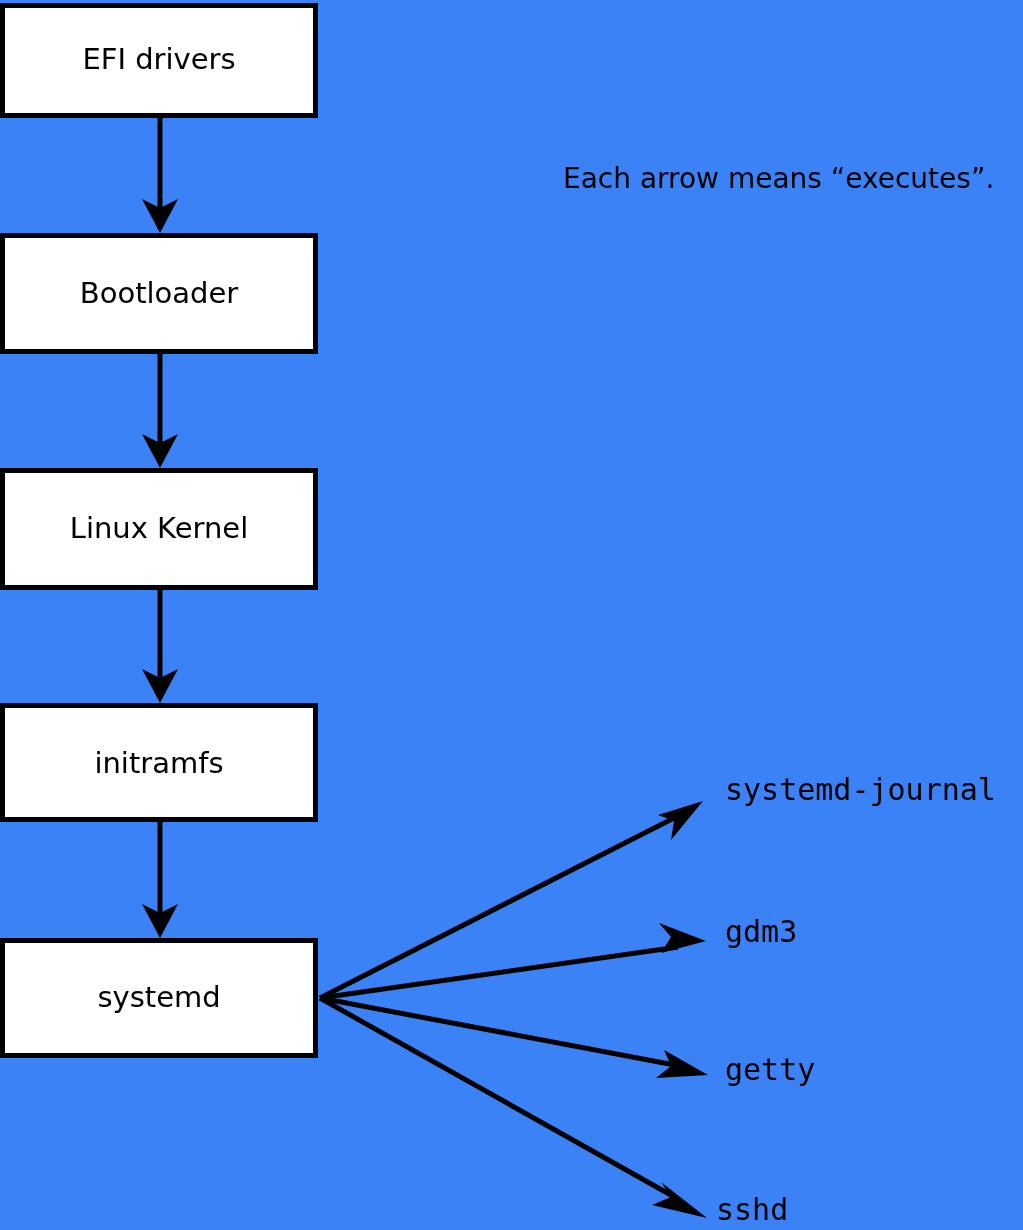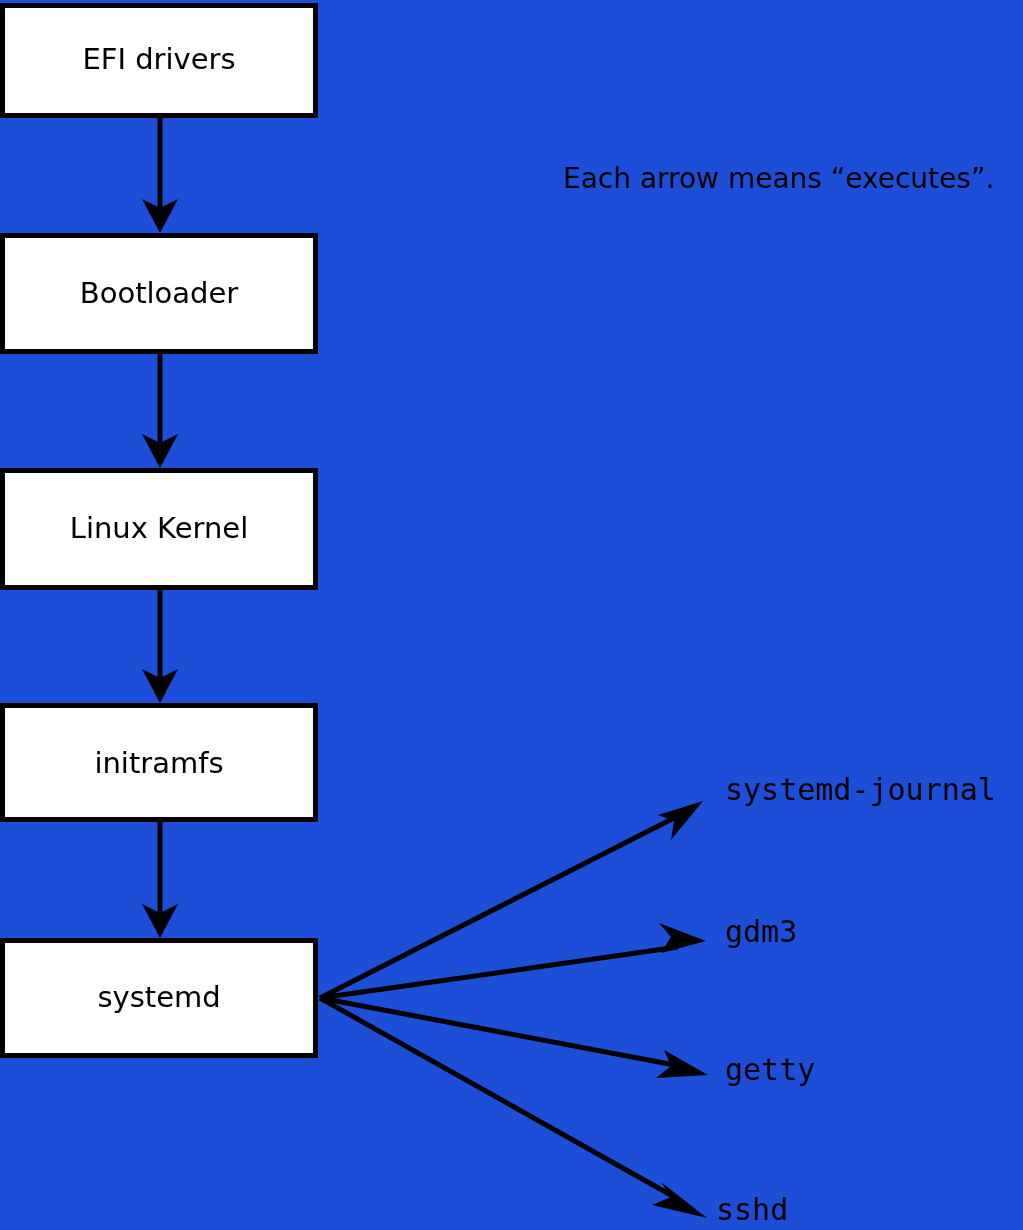--- a/index.html
+++ b/index.html
@@ -9,21 +9,21 @@
     background: #ffffff;
   }
   body {
     font-family: "DejaVu Sans", sans-serif;
     color: #000000;
   }
   #stage {
     position: relative;
     width: 1023px;
     height: 1230px;
-    background: #1d4ed8;
+    background: #3b82f6;
     overflow: hidden;
   }
   #diagram-svg {
     position: absolute;
     left: 0;
     top: 0;
     width: 1023px;
     height: 1230px;
     display: block;
   }

